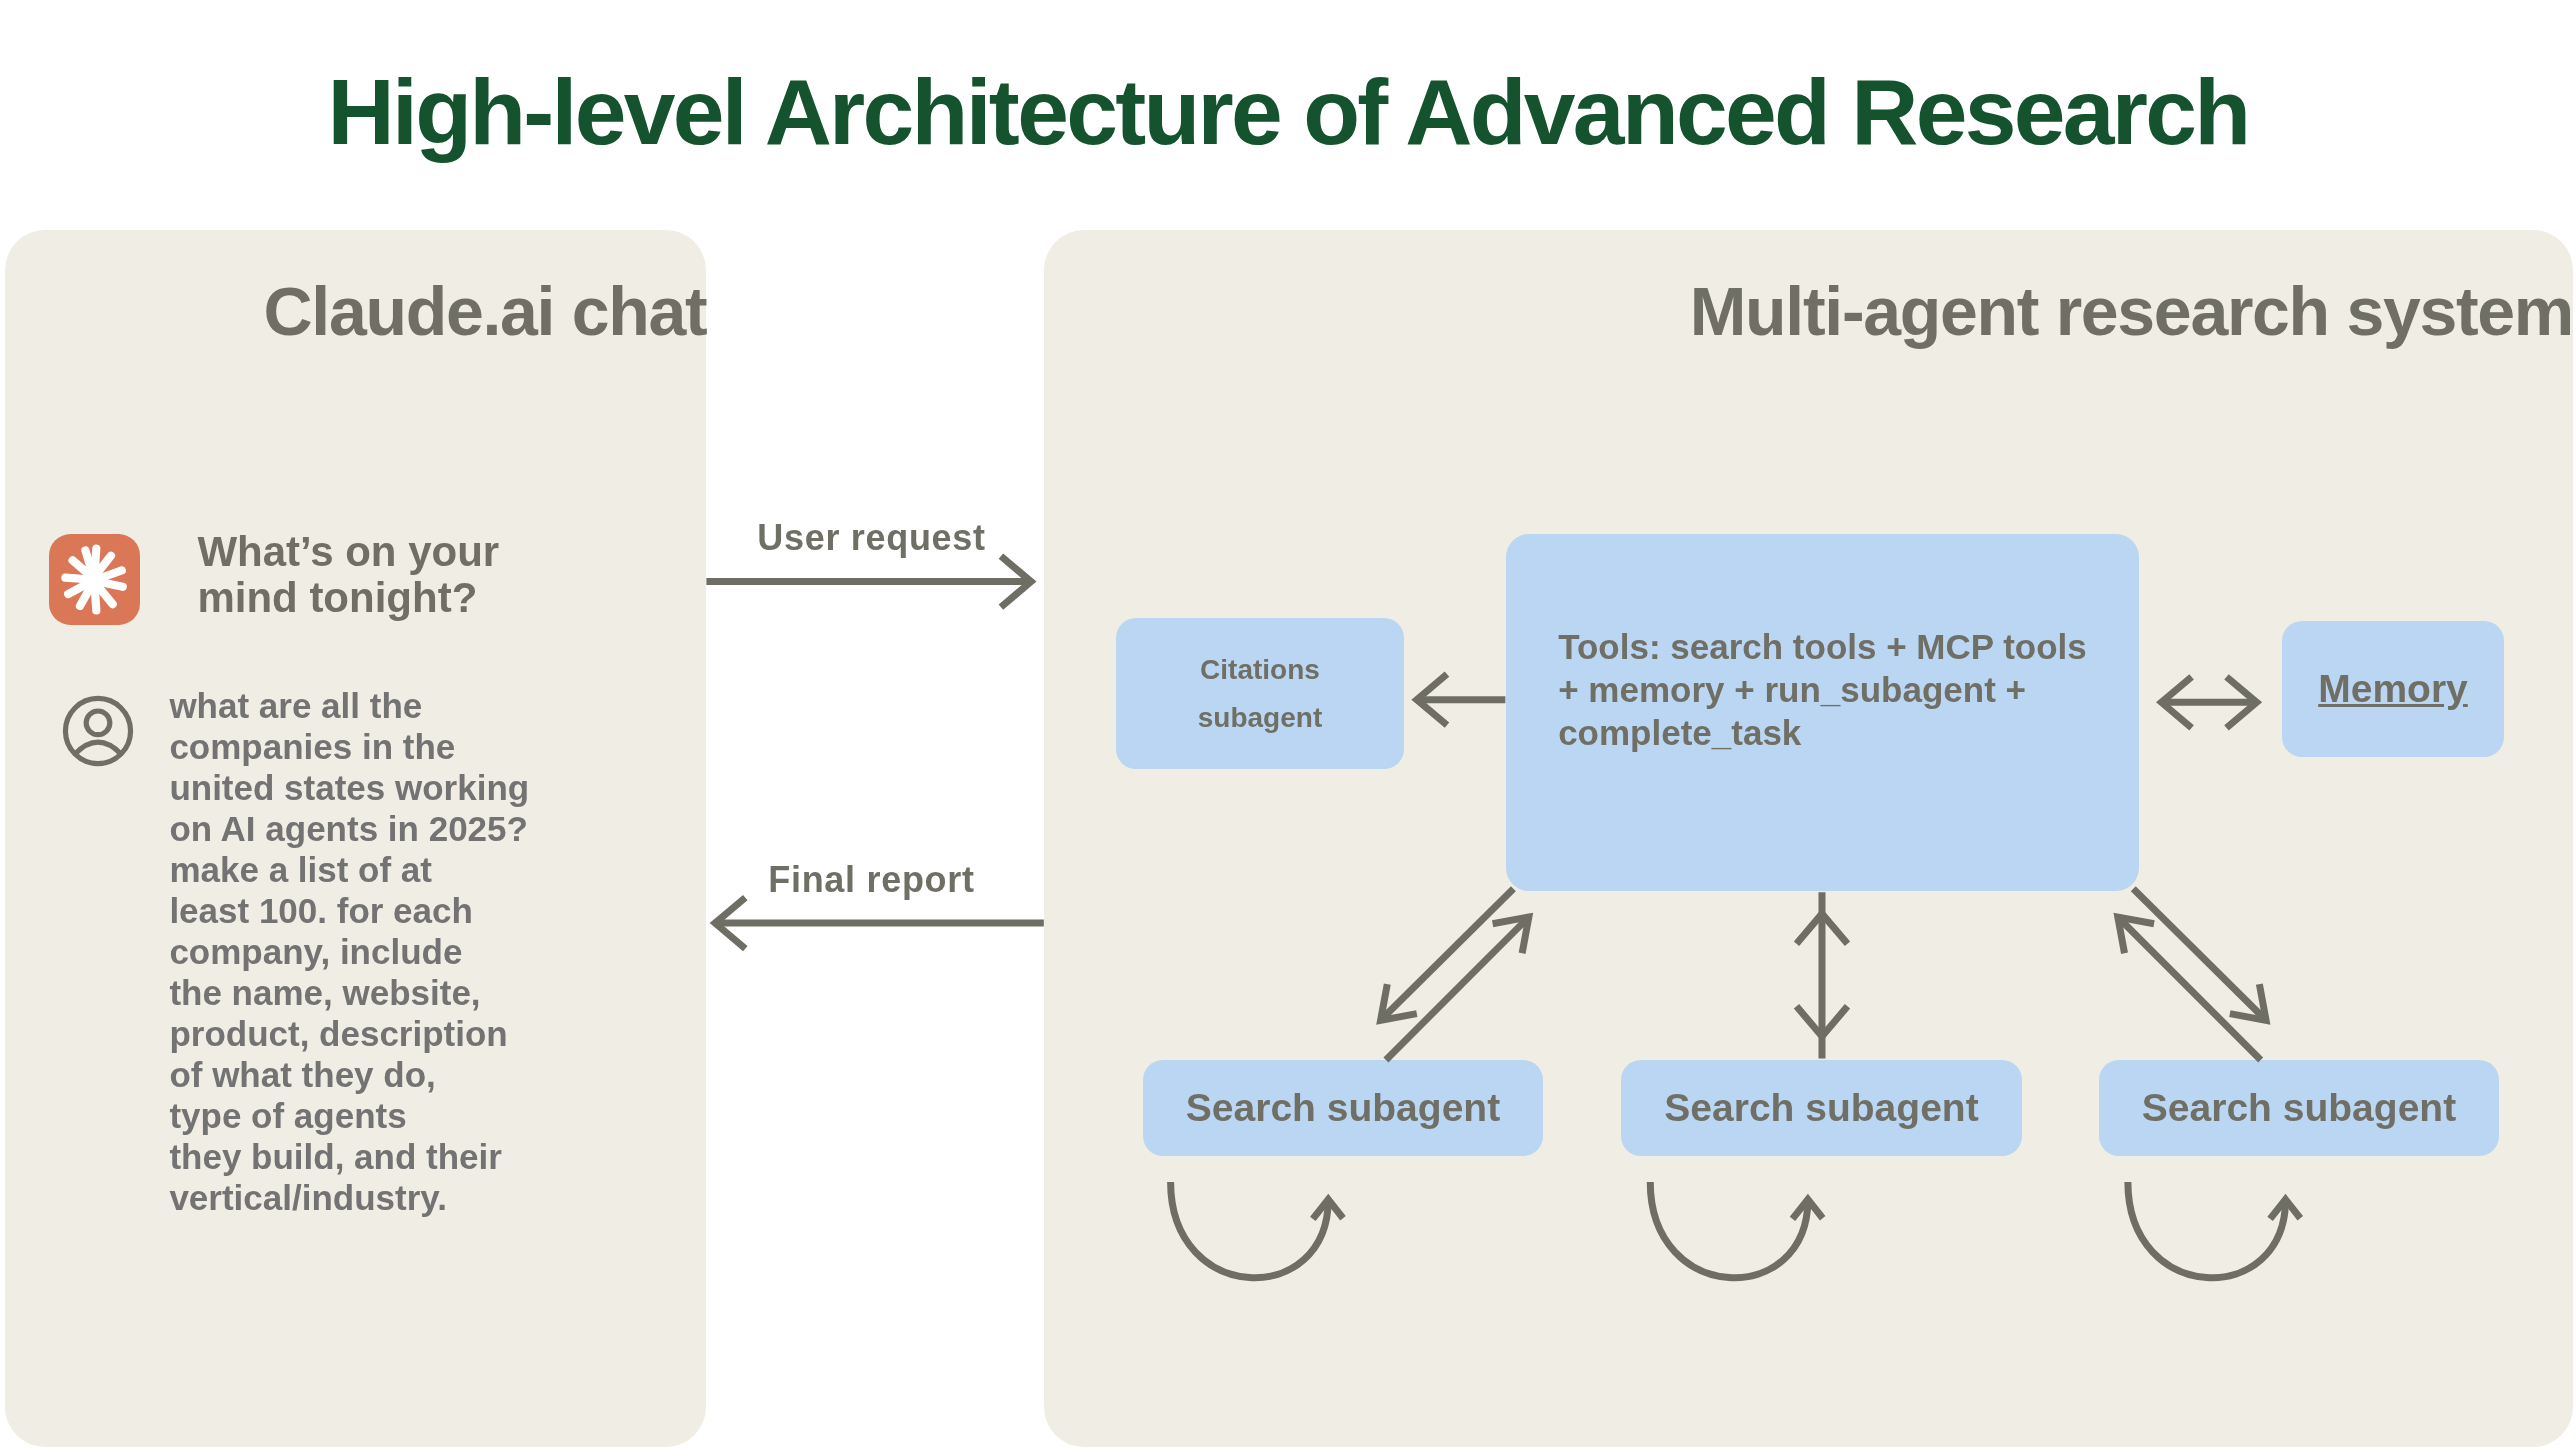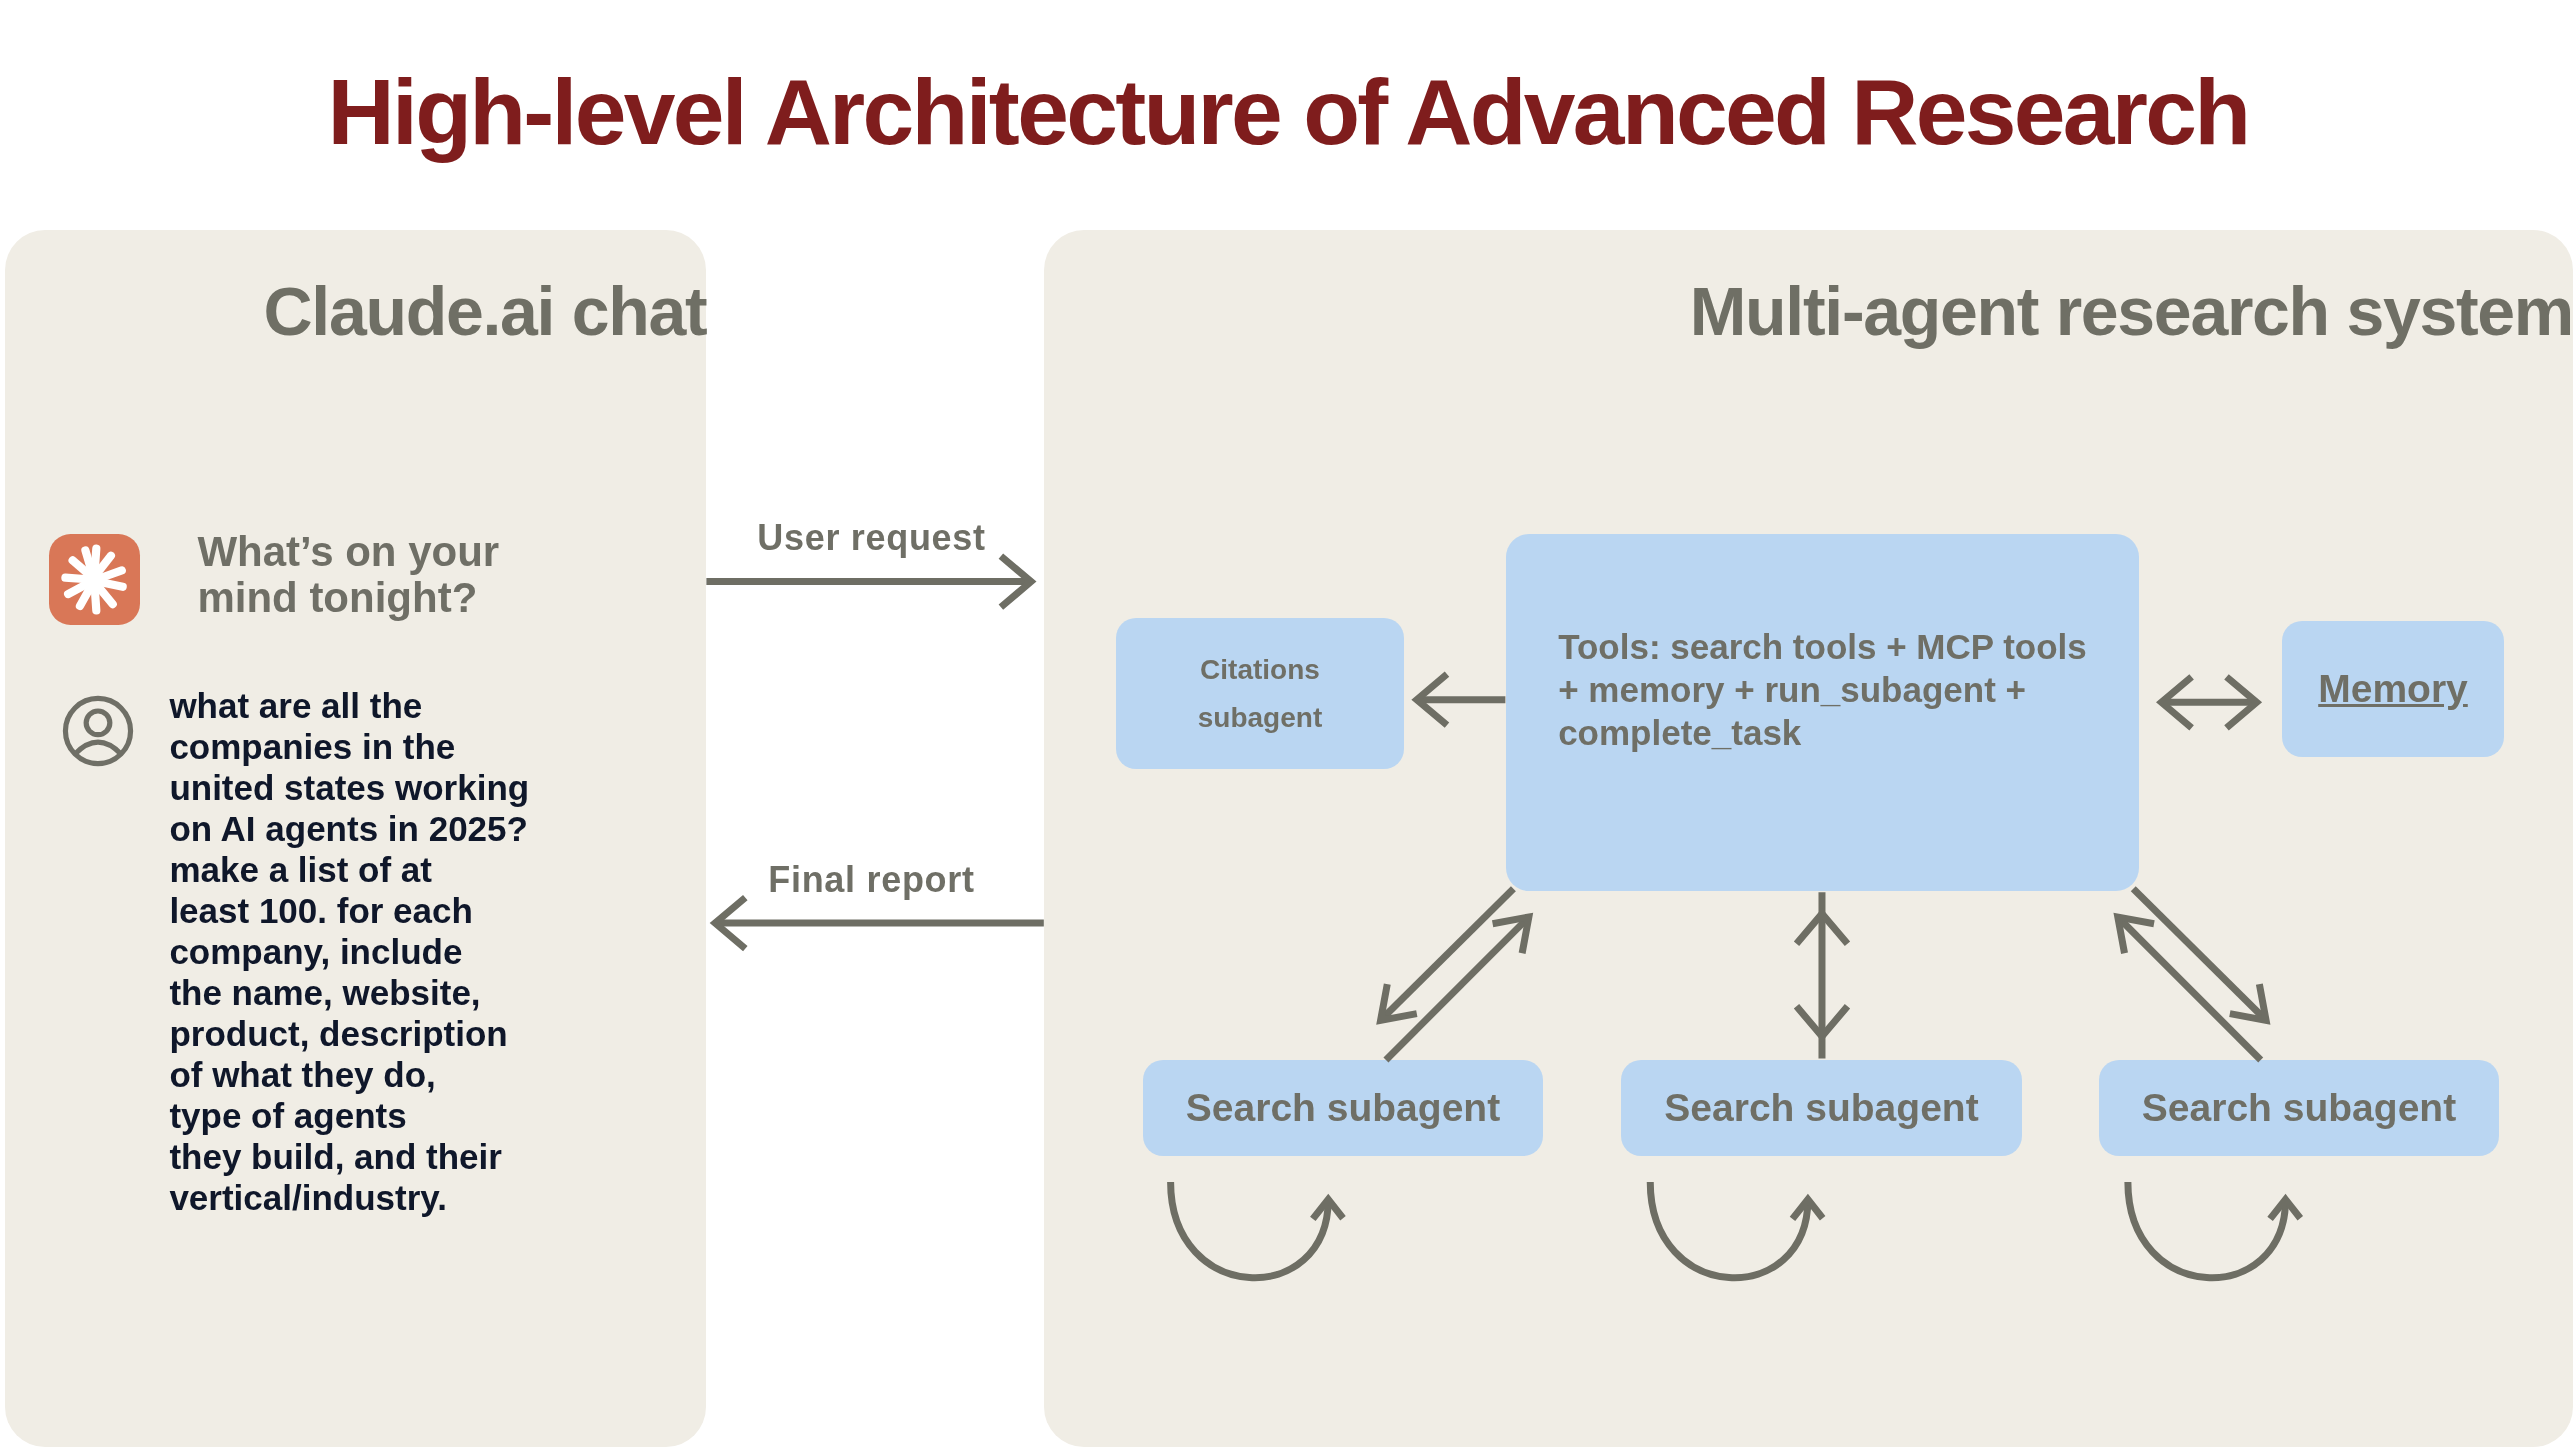--- a/index.html
+++ b/index.html
@@ -2,21 +2,21 @@
 <html style="font-size:10.7px"><head>
 <meta charset="utf-8">
 <style>
   html,body{margin:0;padding:0;background:#ffffff;}
   #stage{
     position:relative;width:2576px;height:1449px;background:#ffffff;overflow:hidden;
     font-family:"Liberation Sans","DejaVu Sans",sans-serif;
   }
   .page-title{
     position:absolute;left:0;top:59px;width:2576px;text-align:center;
-    font-size:93px;font-weight:800;letter-spacing:-2.7px;color:#7f1d1d;
+    font-size:93px;font-weight:800;letter-spacing:-2.7px;color:#14532d;
   }
   .panel{
     position:absolute;top:230px;height:1217px;background:#F0EDE5;border-radius:40px;
   }
   #left-panel{left:5.4px;width:701px;}
   #right-panel{left:1044px;width:1529px;}
   .panel-header{
     position:absolute;top:42px;left:0;width:100%;text-align:right;
     font-size:68px;font-weight:700;letter-spacing:-1.3px;color:#6F6F65;
   }
@@ -24,21 +24,21 @@
     position:absolute;left:44px;top:304px;width:91px;height:91px;
     background:#D97757;border-radius:21.5px;
   }
   .prompt-heading{
     position:absolute;left:164px;top:299px;width:470px;
     font-size:42px;font-weight:700;line-height:46px;color:#6F6F66;white-space:pre-line;margin-left:28px;
   }
   .avatar-icon{position:absolute;left:56px;top:464px;width:74px;height:74px;}
   .user-query{
     position:absolute;left:164px;top:455px;width:496px;
-    font-size:35px;font-weight:600;line-height:41px;color:#0f172a;white-space:pre-line;
+    font-size:35px;font-weight:600;line-height:41px;color:#737373;white-space:pre-line;
   }
   .flow-label{
     position:absolute;width:335px;text-align:center;
     font-size:36px;font-weight:700;letter-spacing:0.7px;color:#6F6F66;
   }
   #user-request-label{left:704px;top:517px;}
   #final-report-label{left:704px;top:859px;}
   .node{
     position:absolute;background:#BAD6F2;border-radius:20px;
     display:flex;align-items:center;justify-content:center;text-align:center;

